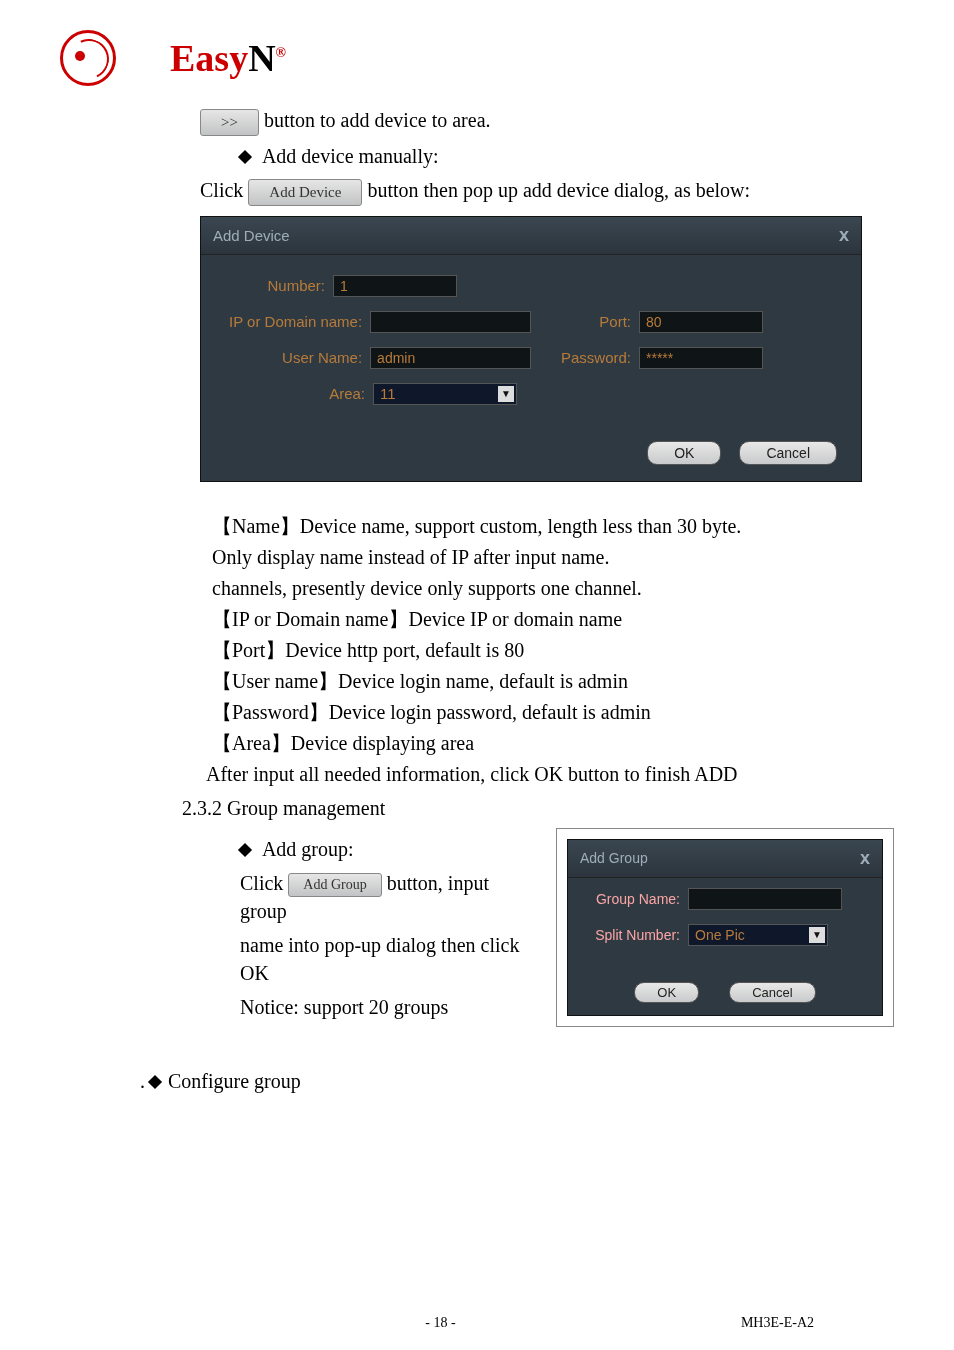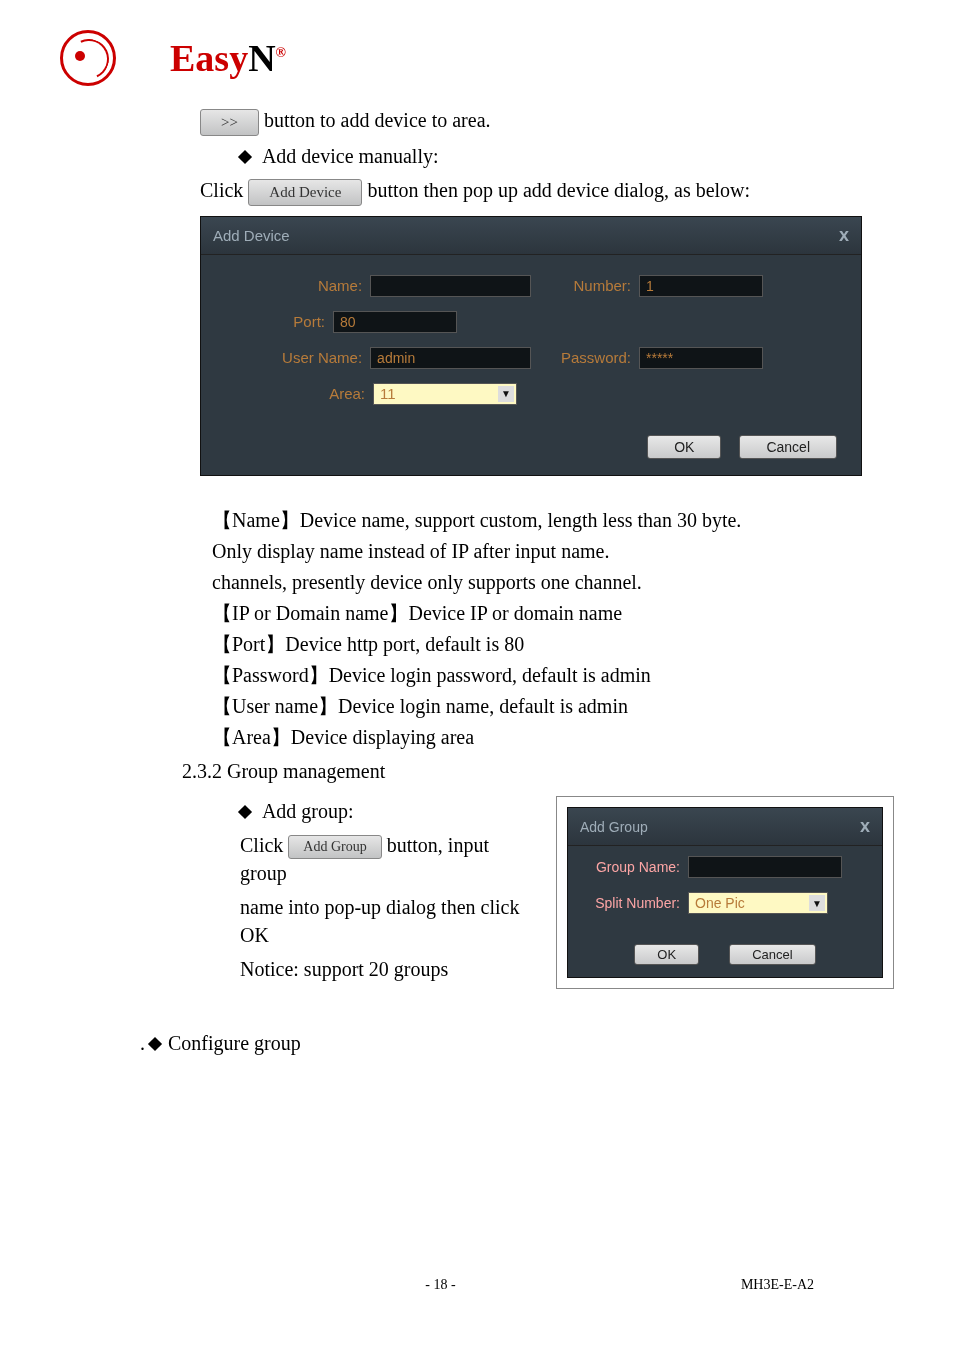--- a/index.html
+++ b/index.html
@@ -133,21 +133,21 @@
     height: 20px;
     width: 110px;
     color: #b77b3a;
     padding: 0 6px;
     font-size: 14px;
     display: inline-flex;
     align-items: center;
   }
   .dlg-input.wide { width: 150px; }
   .dlg-select {
-    background: #fef9c3;
+    background: #0f172a;
     border: 1px solid #555;
     height: 20px;
     width: 130px;
     color: #b77b3a;
     display: inline-flex;
     align-items: center;
     padding: 0 6px;
     position: relative;
     justify-content: space-between;
   }
@@ -164,24 +164,25 @@
   }
   .dialog-actions {
     display: flex;
     justify-content: flex-end;
     gap: 18px;
     padding: 4px 24px 16px 24px;
   }
   .act-btn {
     background: linear-gradient(#e8e8e8, #c9cacb);
     border: 1px solid #555;
-    border-radius: 3px;
+    border-radius: 10px;
     color: #222;
     padding: 3px 26px;
     font-size: 14px;
+    margin-top: 6px;
   }
   .def-block { margin-left: 12px; }
   .def-block p { margin: 3px 0; }
   .def-indent { margin-left: 84px; text-align: justify;}
   .def-indent2 { margin-left: 105px; }
   .two-col {
     display: flex;
     align-items: flex-end;
     gap: 20px;
   }
@@ -248,30 +249,30 @@
       <span>button then pop up add device dialog, as below:</span>
     </p>
 
     <div class="dialog">
       <div class="dialog-title">
         <span>Add Device</span>
         <span class="x">x</span>
       </div>
       <div class="dialog-body">
         <div class="dlg-row">
-          <div class="dlg-col l">
-            <span class="dlg-label">Name:</span>
-            <span class="dlg-input wide"></span>
-          </div>
           <div class="dlg-col r">
             <span class="dlg-label" style="width:100px">Number:</span>
             <span class="dlg-input">1</span>
           </div>
         </div>
         <div class="dlg-row">
+          <div class="dlg-col l">
+            <span class="dlg-label">IP or Domain name:</span>
+            <span class="dlg-input wide"></span>
+          </div>
           <div class="dlg-col r">
             <span class="dlg-label" style="width:100px">Port:</span>
             <span class="dlg-input">80</span>
           </div>
         </div>
         <div class="dlg-row">
           <div class="dlg-col l">
             <span class="dlg-label">User Name:</span>
             <span class="dlg-input wide">admin</span>
           </div>
@@ -295,23 +296,24 @@
         <span class="act-btn">Cancel</span>
       </div>
     </div>
 
     <div class="def-block">
       <p>【Name】Device name, support custom, length less than 30 byte.</p>
       <p class="def-indent">Only display name instead of IP after input name.</p>
       <p class="def-indent2">channels, presently device only supports one channel.</p>
       <p>【IP or Domain name】Device IP or domain name</p>
       <p>【Port】Device http port, default is 80</p>
+      <p>【User name】Device login name, default is admin</p>
       <p>【Password】Device login password, default is admin</p>
-      <p>【User name】Device login name, default is admin</p>
       <p>【Area】Device displaying area</p>
+      <p style="margin-left:-6px">After input all needed information, click OK button to finish ADD</p>
     </div>
 
     <p style="margin-left:-18px">2.3.2 Group management</p>
 
     <div class="two-col">
       <div class="left">
         <p class="indent-bullet">
           <span class="diamond"></span>
           <span>Add group:</span>
         </p>

